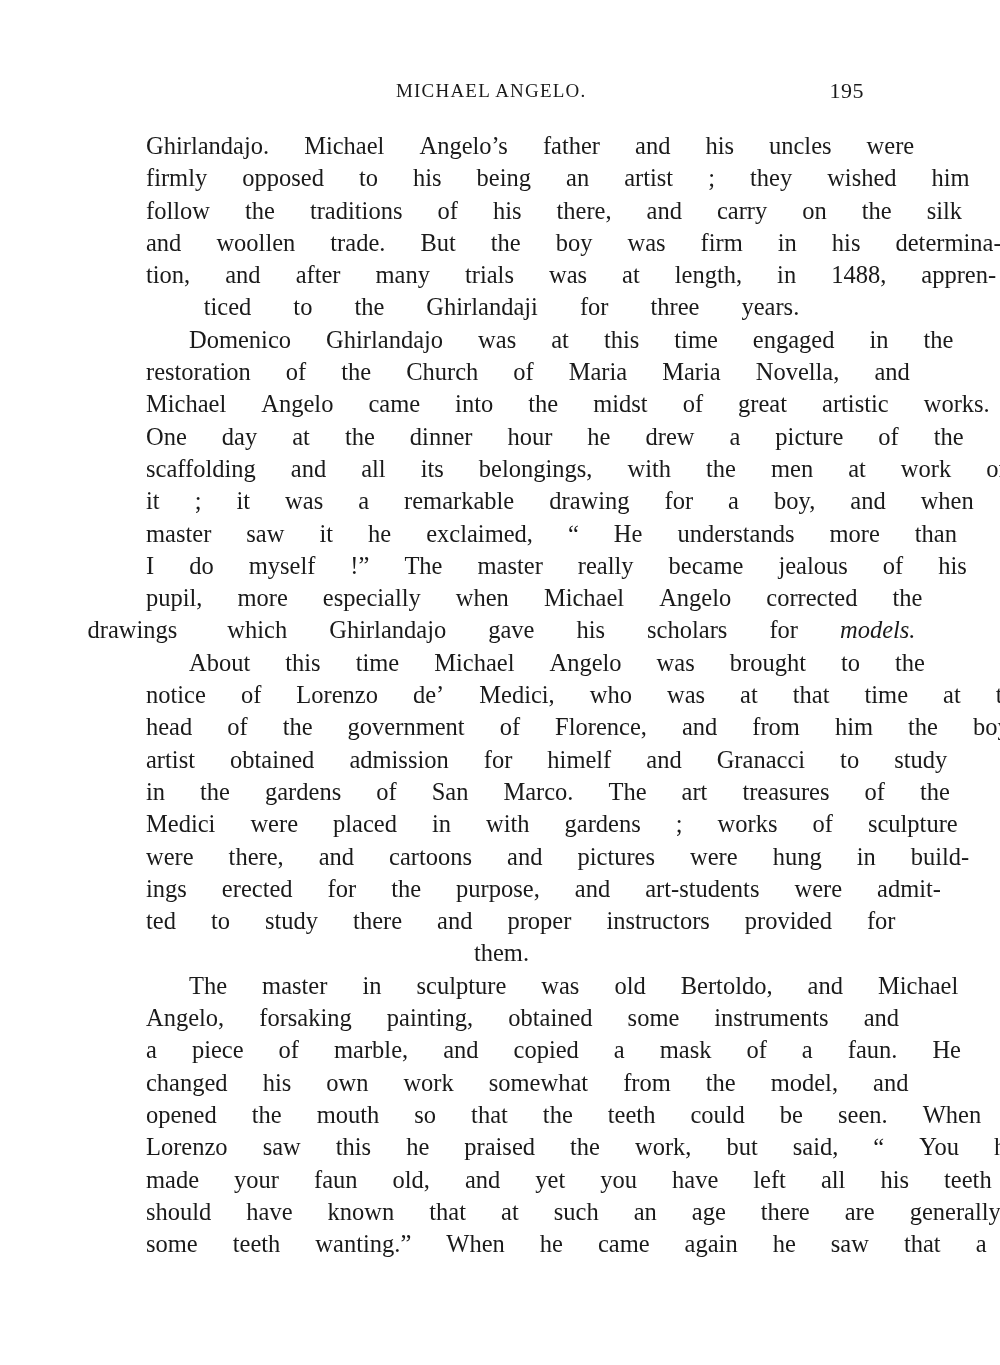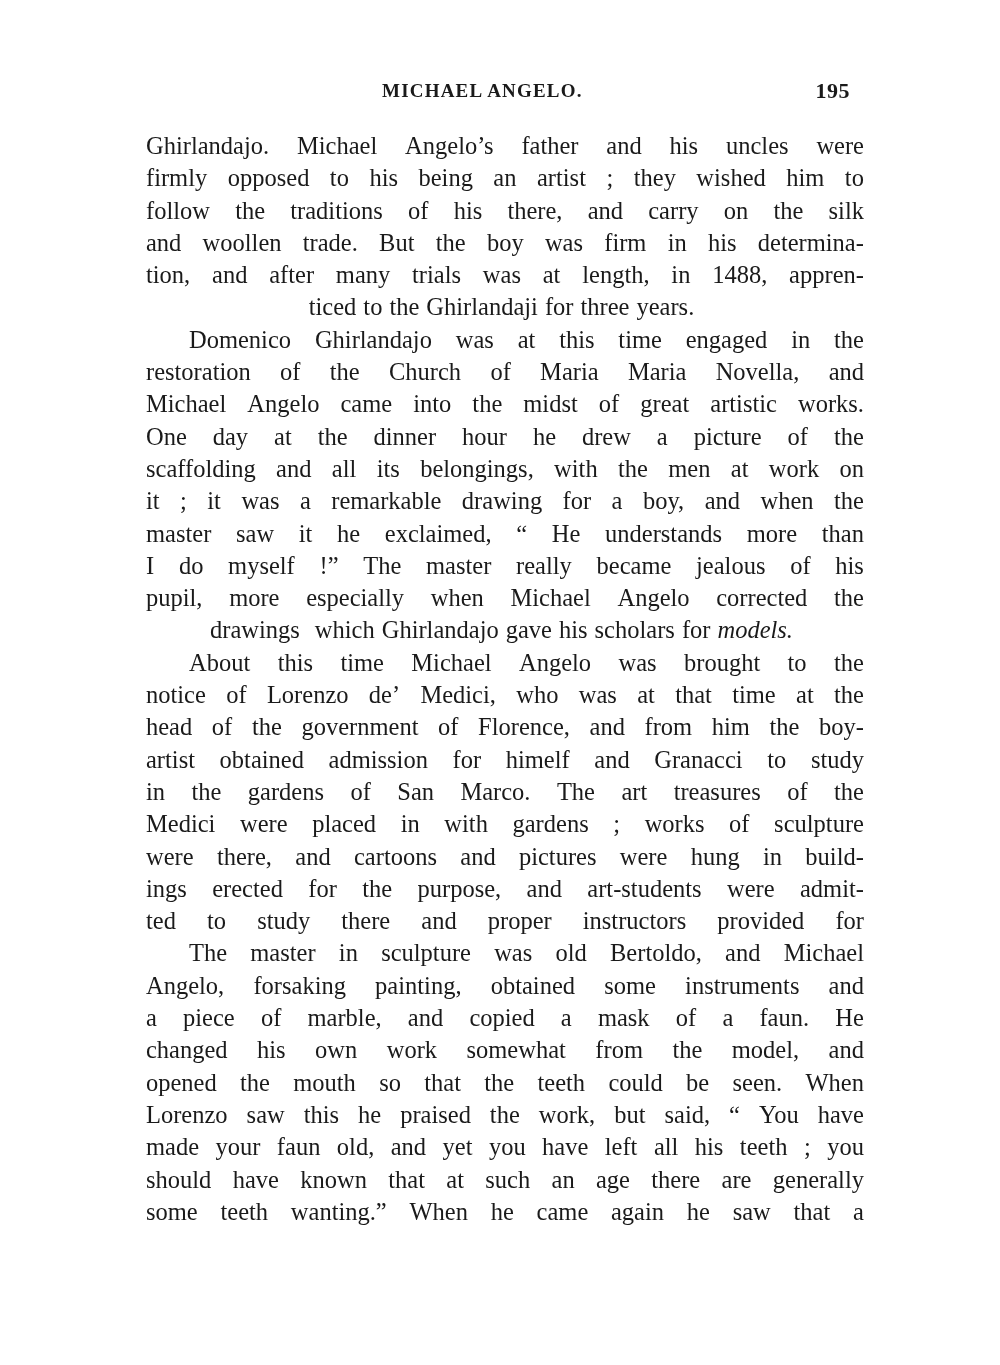--- a/index.html
+++ b/index.html
@@ -2,32 +2,32 @@
 <html><head>
 <meta charset="utf-8">
 <style>
   html, body { margin: 0; padding: 0; background: #ffffff; }
   body {
     width: 1000px; height: 1365px; position: relative; overflow: hidden;
     font-family: "Liberation Serif", "DejaVu Serif", serif;
     color: #1a1a1a;
   }
   .running-head {
-    position: absolute; top: 74px; left: 132px; width: 718px; height: 32px;
-    font-size: 19px; letter-spacing: 1.2px; font-weight: bold;
+    position: absolute; top: 74px; left: 146px; width: 718px; height: 32px;
+    font-size: 19px; letter-spacing: 1.2px;
   }
   .running-head .title { position: absolute; left: 250px; top: 6px; }
   .running-head .folio { position: absolute; right: 0; top: 4px; font-size: 22px; letter-spacing: 0.5px; text-align: center; }
   .text-block {
     position: absolute; left: 146px; top: 130px; width: 718px;
   }
   .line {
     height: 32.3px; line-height: 32.3px; font-size: 24.5px;
     text-align: justify; text-align-last: justify; white-space: nowrap;
-    display: flex; justify-content: space-between;
+    display: flex; justify-content: space-between; gap: 35px;
   }
   .line.indent { padding-left: 43px; }
   .line.last { text-align-last: left; justify-content: center; }
   .line span.w { white-space: pre; }
 </style>
 </head>
 <body>
 
 <div class="running-head">
   <span class="title">MICHAEL ANGELO.</span>
@@ -334,20 +334,23 @@
         <span class="w">ted</span>
         <span class="w">to</span>
         <span class="w">study</span>
         <span class="w">there</span>
         <span class="w">and</span>
         <span class="w">proper</span>
         <span class="w">instructors</span>
         <span class="w">provided</span>
         <span class="w">for</span>
       </div>
+      <div class="line last">
+        <span class="w" style="margin-right: 7px;">them.</span>
+      </div>
     </div>
     <div>
       <div class="line indent">
         <span class="w">The</span>
         <span class="w">master</span>
         <span class="w">in</span>
         <span class="w">sculpture</span>
         <span class="w">was</span>
         <span class="w">old</span>
         <span class="w">Bertoldo,</span>

